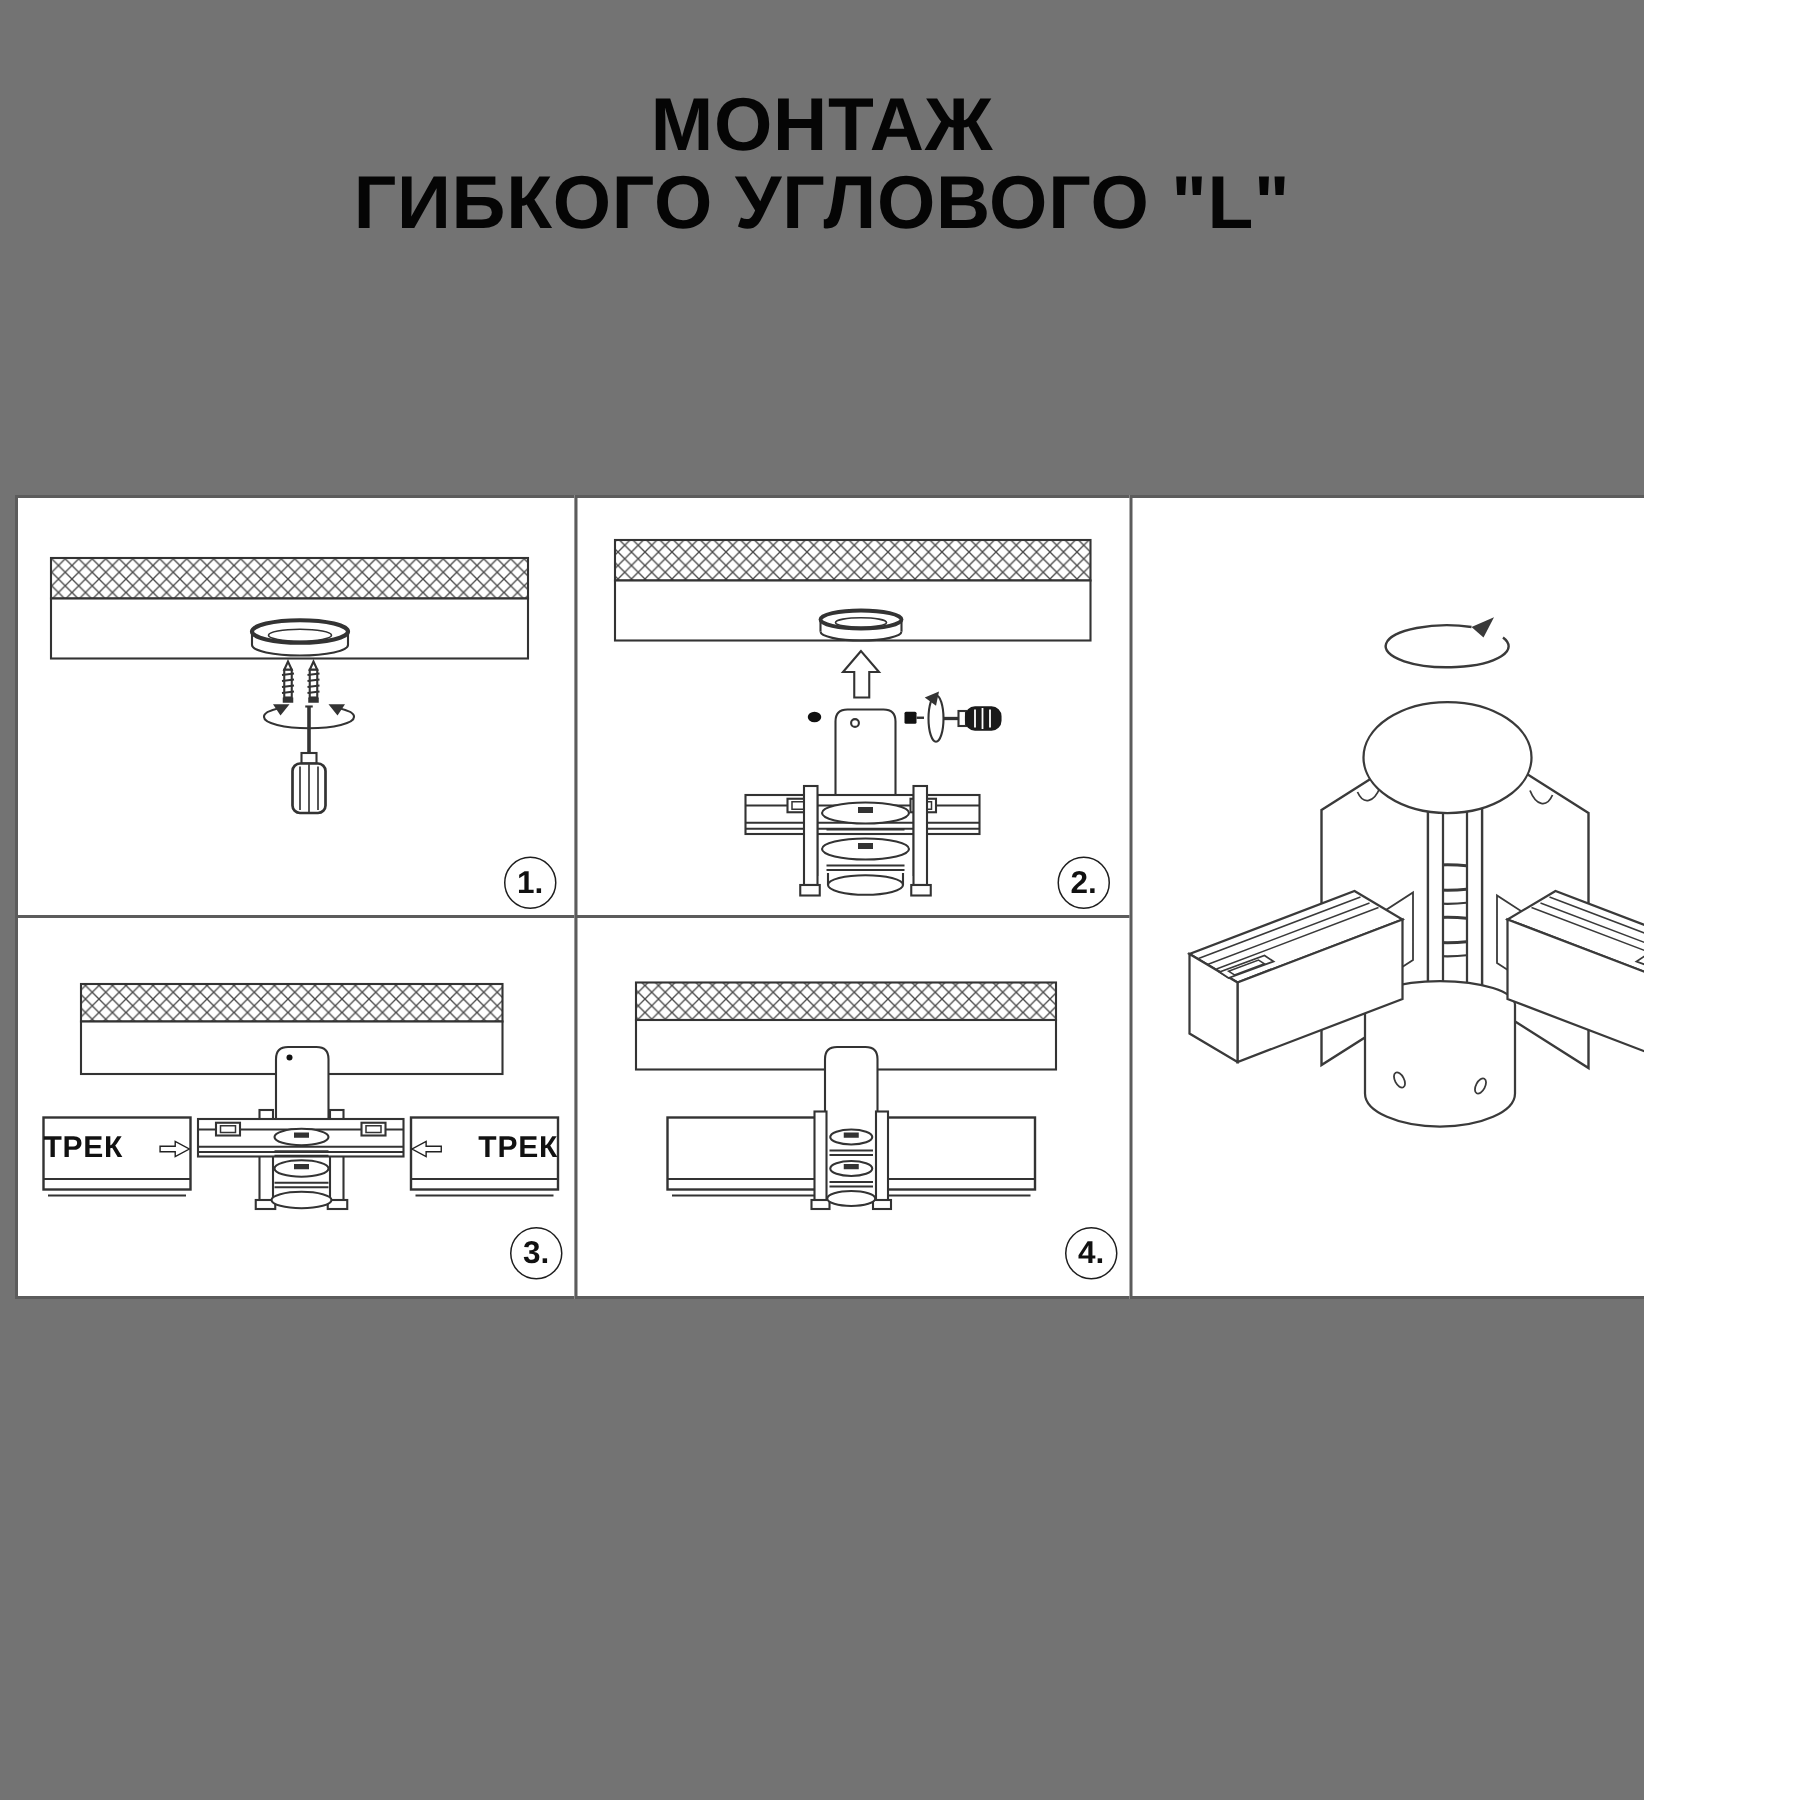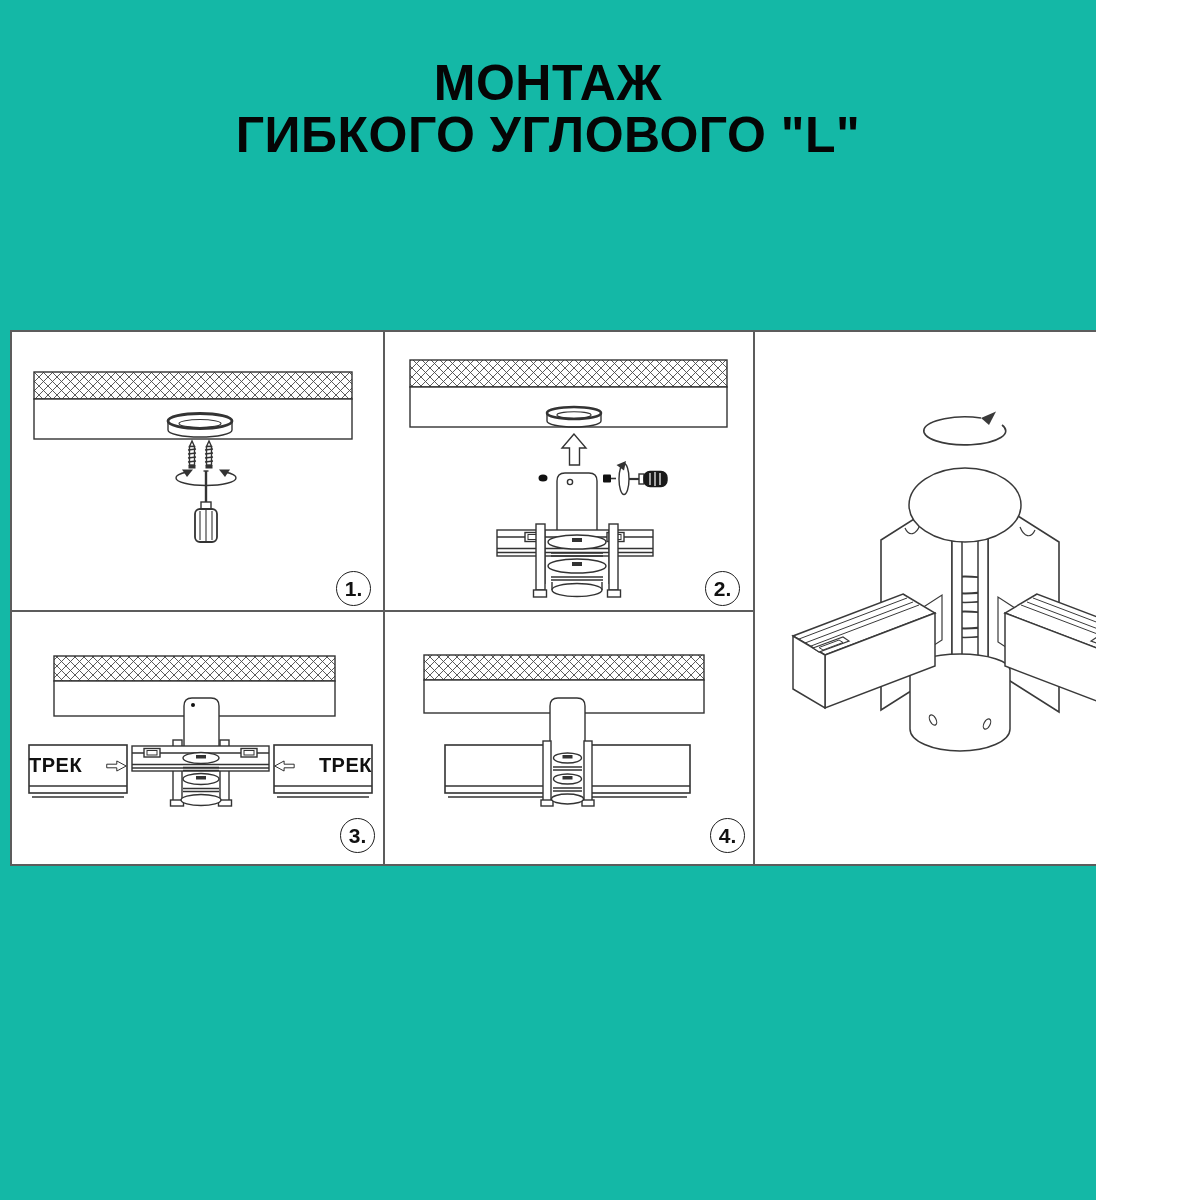--- a/index.html
+++ b/index.html
@@ -1,16 +1,16 @@
 <!DOCTYPE html>
 <html><head>
 <meta charset="utf-8">
 <style>
   html,body{margin:0;padding:0;background:#ffffff;}
-  .page{position:relative;width:1096px;height:1200px;background:#14b8a6;overflow:hidden;
+  .page{position:relative;width:1096px;height:1200px;background:#737373;overflow:hidden;
         font-family:"Liberation Sans",sans-serif;color:#000;}
   .title{position:absolute;left:0;right:0;top:57px;text-align:center;
          font-weight:700;font-size:50px;line-height:52px;letter-spacing:.5px;color:#050505;}
   .panel{position:absolute;border:2px solid #5c5c5c;background:#fff;box-sizing:border-box;}
   .panel svg.art{position:absolute;left:0;top:0;}
   .badge{position:absolute;width:35px;height:35px;border:1.8px solid #1e1e1e;border-radius:50%;
          background:#fff;display:flex;align-items:center;justify-content:center;
          font-weight:700;font-size:21px;color:#111;box-sizing:border-box;}
   .track-overlay{position:absolute;display:flex;align-items:center;justify-content:flex-start;
                  gap:24px;font-weight:700;font-size:20px;color:#111;}

